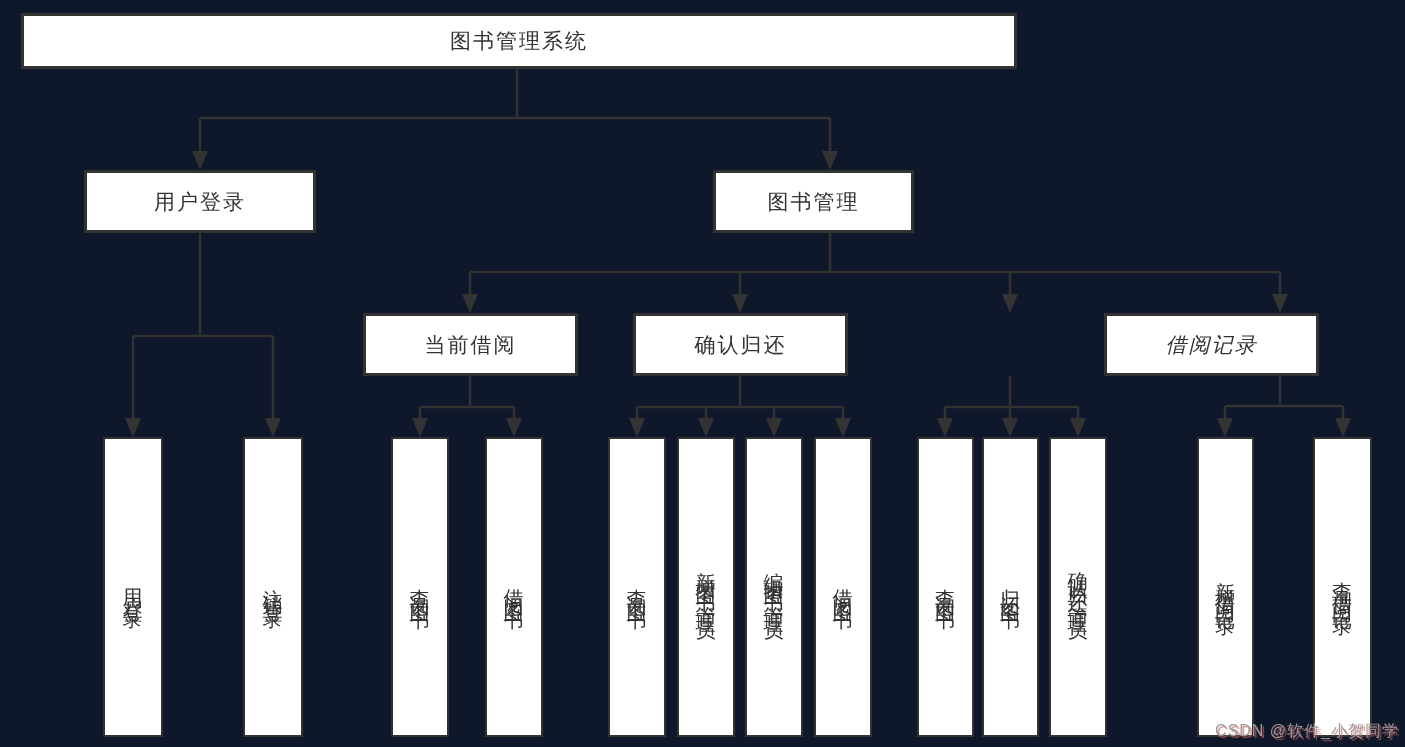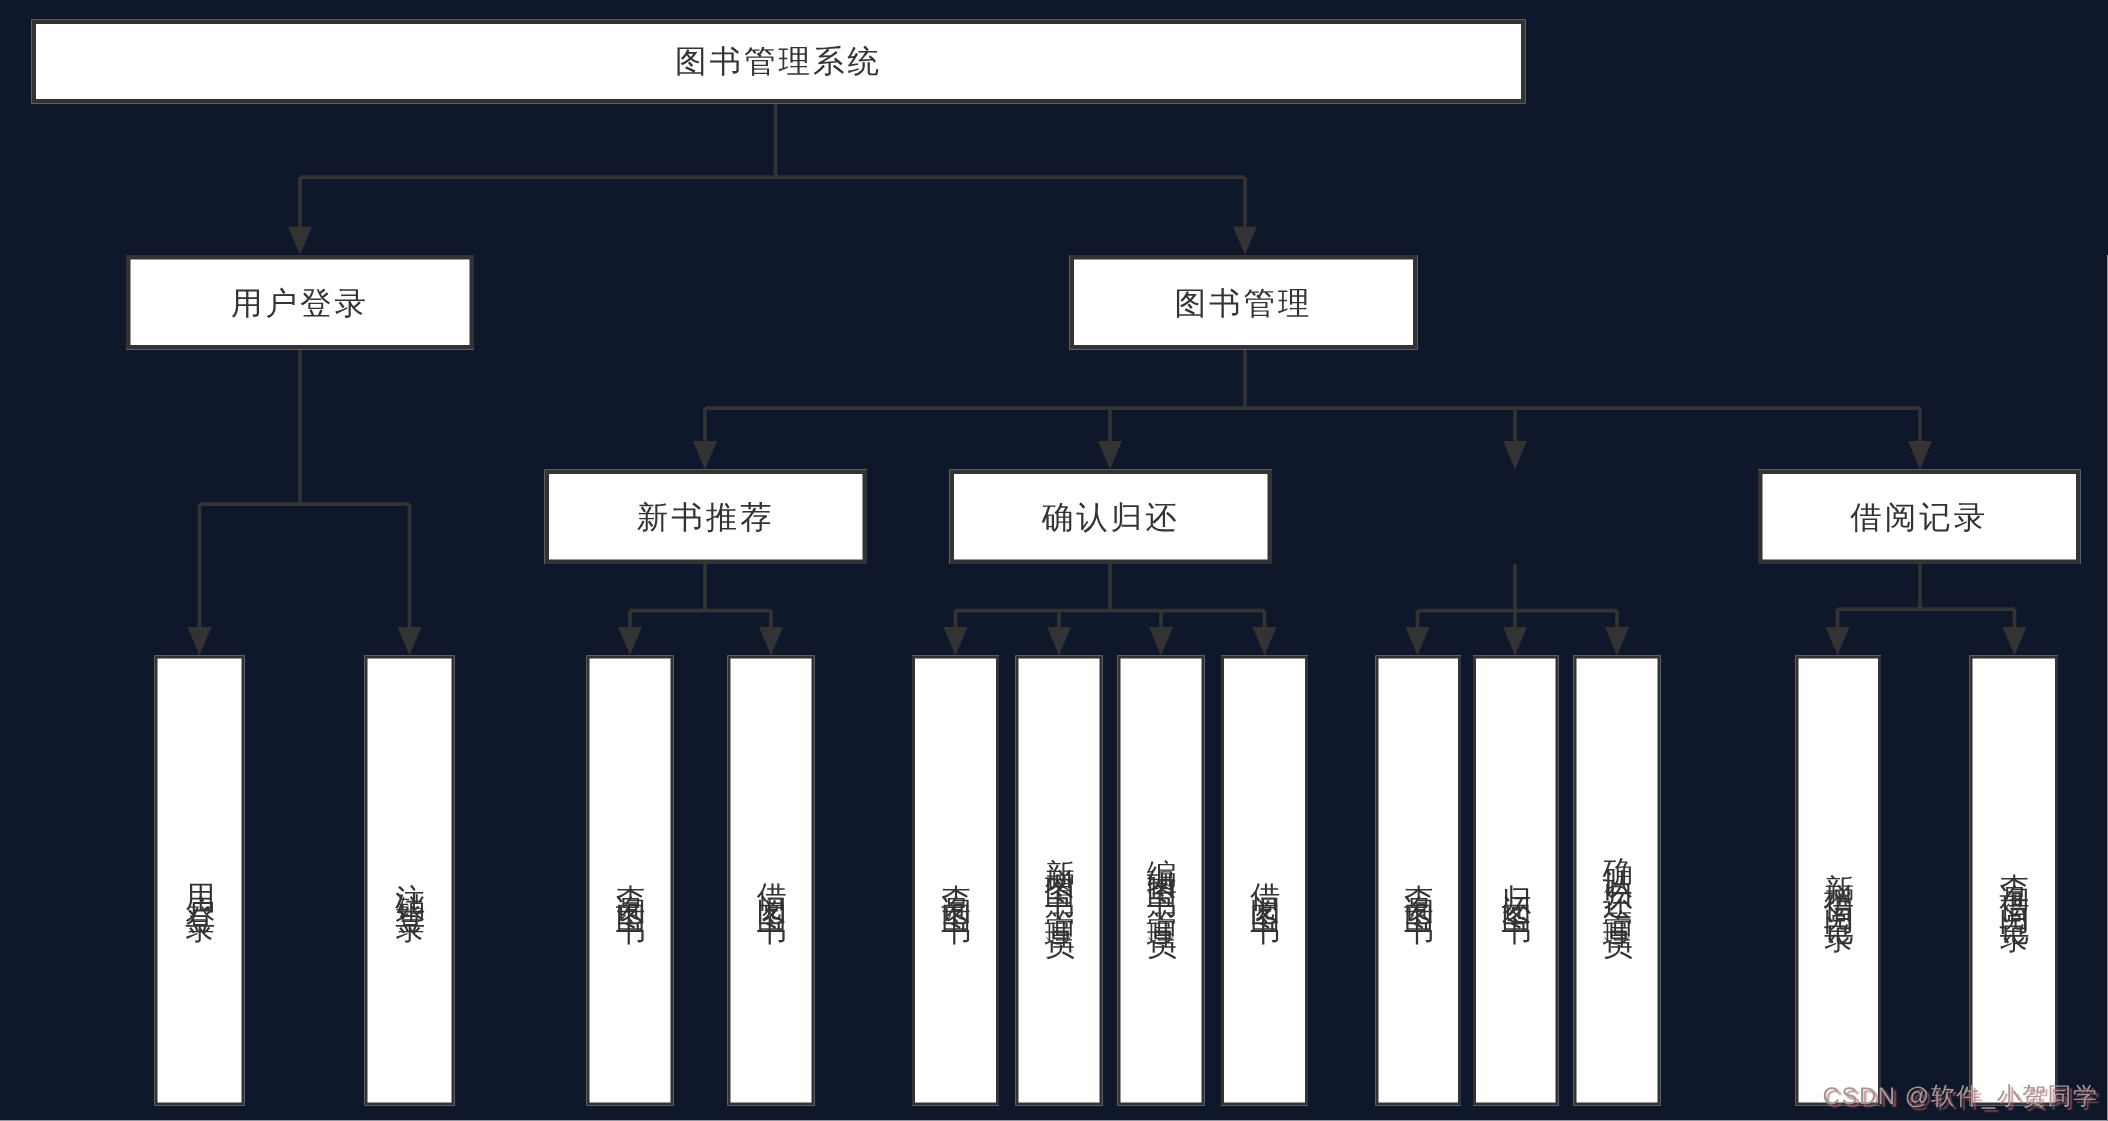--- a/index.html
+++ b/index.html
@@ -47,27 +47,27 @@
     writing-mode: vertical-rl;
     text-orientation: mixed;
     letter-spacing: 7px;
     line-height: 1;
     white-space: nowrap;
   }
   
   .n-root       { left: 21px;  top: 13px;  width: 996px; height: 56px; }
   
   .n-user-login { left: 84px;  top: 170px; width: 232px; height: 63px; }
-  .n-book-mgmt  { left: 713px; top: 170px; width: 232px; height: 63px; }
+  .n-book-mgmt  { left: 713px; top: 170px; width: 201px; height: 63px; }
   
   .n-l3 { top: 313px; width: 215px; height: 63px; }
   .n-new-book   { left: 363px;  }
   .n-borrowing  { left: 633px;  }
   .n-current    { left: 902px;  }
-  .n-records    { left: 1172px; }
+  .n-records    { left: 1104px; font-style: italic; }
   
   .lf-1  { left: 103px;  width: 60px; }
   .lf-2  { left: 243px;  width: 60px; }
   .lf-3  { left: 391px;  width: 58px; }
   .lf-4  { left: 485px;  width: 58px; }
   .lf-5  { left: 608px;  width: 58px; }
   .lf-6  { left: 677px;  width: 58px; }
   .lf-7  { left: 745px;  width: 58px; }
   .lf-8  { left: 814px;  width: 58px; }
   .lf-9  { left: 917px;  width: 57px; }
@@ -127,21 +127,21 @@
   </div>
 
   <div class="node n-user-login">
     <span>用户登录</span>
   </div>
   <div class="node n-book-mgmt">
     <span>图书管理</span>
   </div>
 
   <div class="node n-l3 n-new-book">
-    <span>新书推荐</span>
+    <span>当前借阅</span>
   </div>
   <div class="node n-l3 n-borrowing">
     <span>确认归还</span>
   </div>
   <div class="node n-l3 n-records">
     <span>借阅记录</span>
   </div>
 
   <div class="leaf lf-1">
     <span>用户登录</span>

